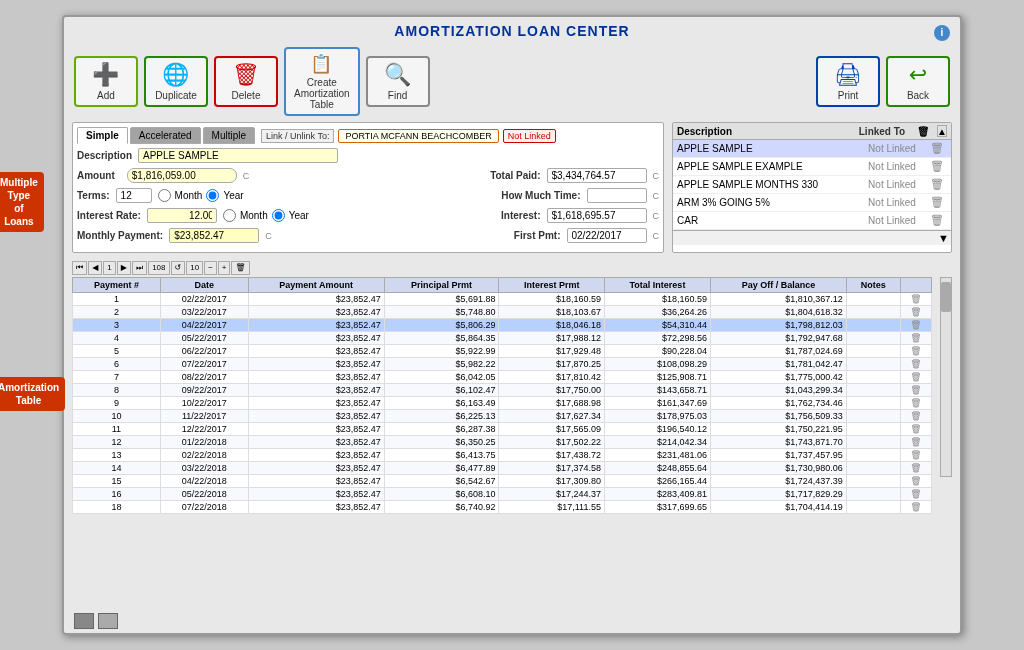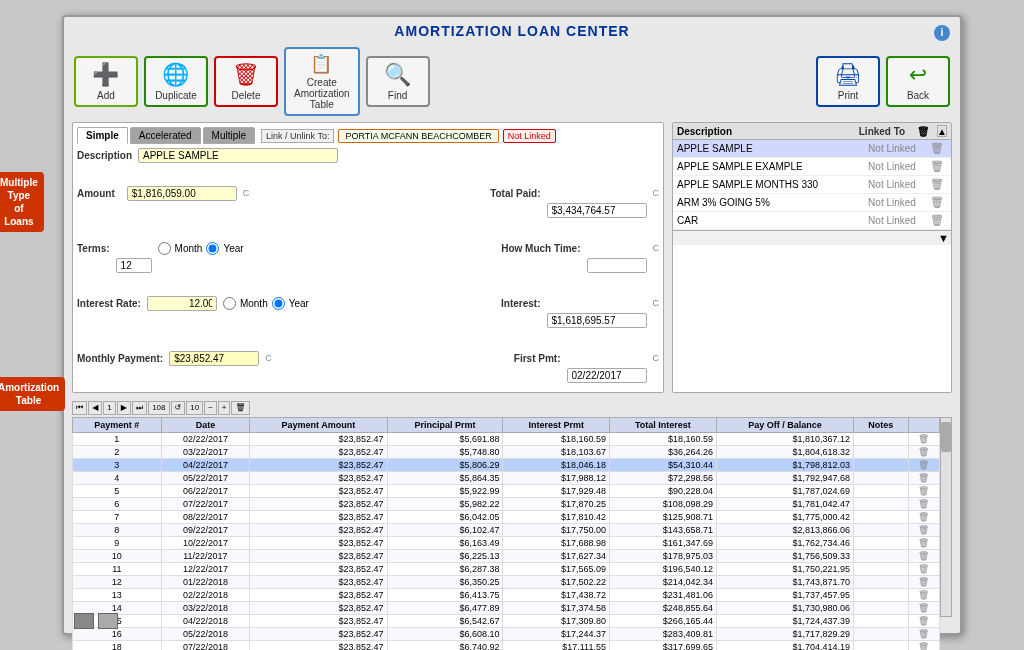--- a/index.html
+++ b/index.html
@@ -144,21 +144,20 @@
       padding: 1px 4px;
       font-size: 10px;
       border-radius: 2px;
     }
     .form-input-white {
       border: 1px solid #aaa;
       background: #fff;
       padding: 1px 4px;
       font-size: 10px;
       border-radius: 2px;
-      margin-top: 35px;
     }
     .c-label {
       font-size: 9px;
       color: #888;
     }
     .radio-group {
       display: flex;
       align-items: center;
       gap: 4px;
       font-size: 10px;
@@ -343,21 +342,21 @@
         </div>
       </div>
 
       <div class="form-row">
         <span class="form-label">Description</span>
         <input type="text" class="form-input" style="width: 200px;" value="APPLE SAMPLE">
       </div>
 
       <div class="form-row">
         <span class="form-label" style="margin-right:6px;">Amount</span>
-        <input type="text" class="form-input" style="width: 110px;" value="$1,816,059.00">
+        <input type="text" class="form-input" style="width: 110px; border-radius: 7px;" value="$1,816,059.00">
         <span class="c-label">C</span>
         <span style="flex:1;"></span>
         <span class="form-label">Total Paid:</span>
         <input type="text" class="form-input-white" style="width: 100px;" value="$3,434,764.57">
         <span class="c-label">C</span>
       </div>
 
       <div class="form-row">
         <span class="form-label">Terms:</span>
         <input type="text" class="form-input-white" style="width: 36px;" value="12">
@@ -450,21 +449,21 @@
         <div class="pg-btn">▶</div>
         <div class="pg-btn">⏭</div>
         <div class="pg-btn">108</div>
         <div class="pg-btn">↺</div>
         <div class="pg-btn">10</div>
         <div class="pg-btn">−</div>
         <div class="pg-btn">+</div>
         <div class="pg-btn">🗑</div>
       </div>
     </div>
-    <div style="display:flex; gap:0;">
+    <div style="display:flex; gap:8px;">
       <div style="overflow:hidden; flex:1;">
         <table class="amort-table">
           <thead>
             <tr>
               <th>Payment #</th>
               <th>Date</th>
               <th>Payment Amount</th>
               <th>Principal Prmt</th>
               <th>Interest Prmt</th>
               <th>Total Interest</th>
@@ -551,21 +550,21 @@
       <td></td>
       <td class="del-col">🗑</td>
     </tr>
               <tr>
       <td>8</td>
       <td>09/22/2017</td>
       <td>$23,852.47</td>
       <td>$6,102.47</td>
       <td>$17,750.00</td>
       <td>$143,658.71</td>
-      <td>$2,813,866.06</td>
+      <td>$1,043,299.34</td>
       <td></td>
       <td class="del-col">🗑</td>
     </tr>
               <tr>
       <td>9</td>
       <td>10/22/2017</td>
       <td>$23,852.47</td>
       <td>$6,163.49</td>
       <td>$17,688.98</td>
       <td>$161,347.69</td>

